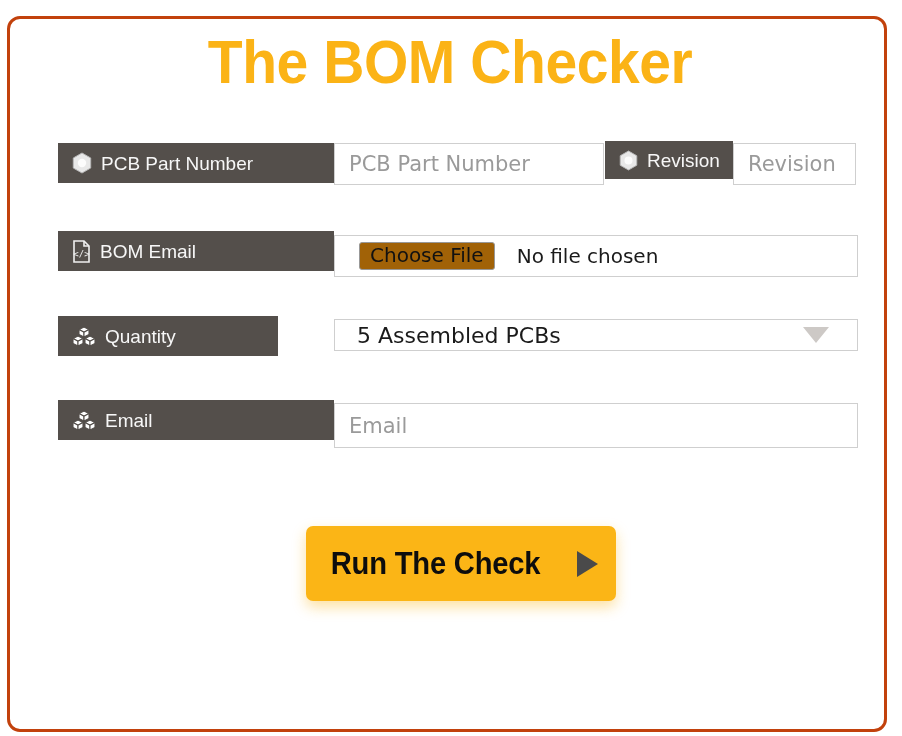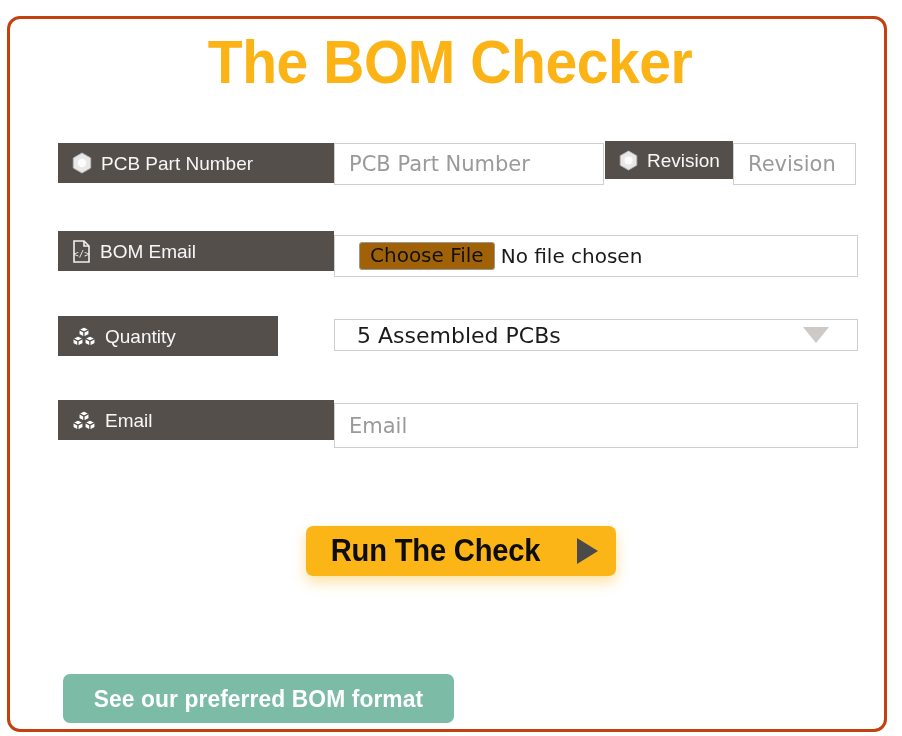--- a/index.html
+++ b/index.html
@@ -131,21 +131,21 @@
     font-size: 20px;
     color: #111111;
     padding: 2px 10px 3px 10px;
     line-height: 1.08;
     cursor: default;
   }
   .file-chosen-text {
     font-family: "DejaVu Sans", sans-serif;
     font-size: 20px;
     color: #1a1a1a;
-    margin-left: 6px;
+    margin-left: 22px;
     white-space: nowrap;
     text-align: right;
   }
 
   
   #row-qty { left: 48px; top: 297px; }
   #row-qty .field-label { width: 220px; }
   .select-box {
     position: absolute;
     left: 276px;
@@ -179,21 +179,21 @@
   #row-email { left: 48px; top: 381px; }
   #row-email .field-label { width: 276px; }
   #row-email .text-input { left: 276px; width: 524px; top: 3px; height: 45px; }
 
   
   .run-button {
     position: absolute;
     left: 296px;
     top: 507px;
     width: 310px;
-    height: 50px;
+    height: 75px;
     background: #FBB516;
     border: none;
     border-radius: 7px;
     box-shadow: 0 6px 14px rgba(251,181,22,0.40);
     display: flex;
     align-items: center;
     justify-content: center;
     cursor: pointer;
     padding: 0;
   }
@@ -334,17 +334,14 @@
       <span class="lbl-text">Email</span>
     </div>
     <input class="text-input" type="text" placeholder="Email" style="">
   </div>
 
   <button class="run-button">
     <span class="run-button-label">Run The Check</span>
     <span class="run-button-arrow"></span>
   </button>
 
-  <button class="bom-format-button">
-    <span class="bom-format-label">See our preferred BOM format</span>
-  </button>
 
 </div>
 
 </body></html>

